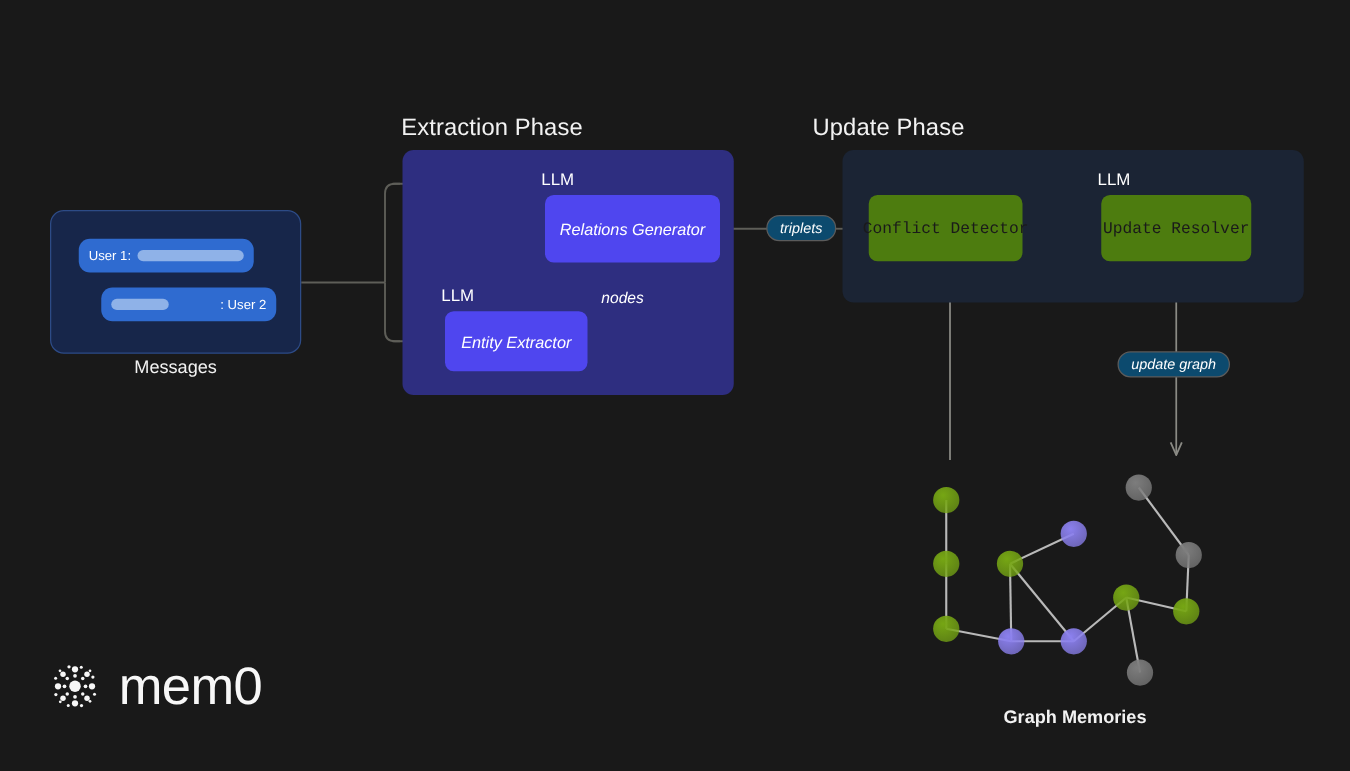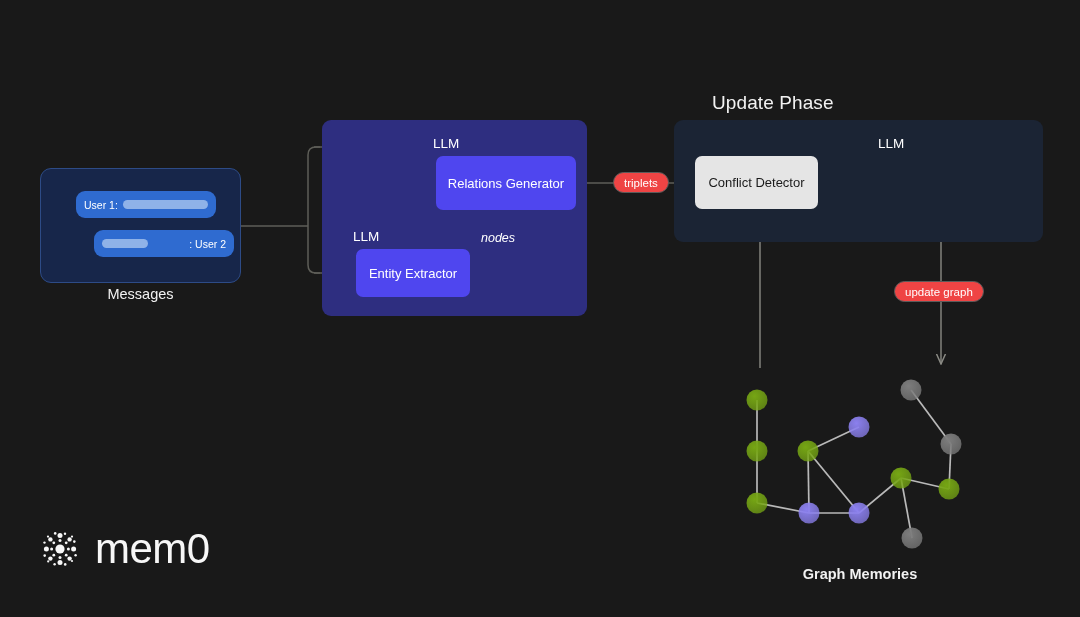--- a/index.html
+++ b/index.html
@@ -62,21 +62,20 @@
     border-radius: 11px;
     box-sizing: border-box;
   }
   .bubble {
     position: absolute;
     background: #2f6bd0;
     border-radius: 9px;
     display: flex;
     align-items: center;
     box-sizing: border-box;
-    margin-left: 13px;
   }
   .bubble.left  { left: 22px;  top: 22px; width: 140px; height: 27px; padding: 0 8px; }
   .bubble.right { left: 40px;  top: 61px; width: 140px; height: 27px; padding: 0 8px; justify-content: flex-end; gap: 36px; }
   .bubble-name {
     color: #ffffff;
     font-size: 10.5px;
     white-space: nowrap;
   }
   .bubble-bar {
     height: 9px;
@@ -108,42 +107,43 @@
   .pbox {
     position: absolute;
     border-radius: 7px;
     display: flex;
     align-items: center;
     justify-content: center;
     box-sizing: border-box;
     font-size: 13px;
     white-space: nowrap;
   }
-  .pbox.indigo { background: #4f46ef; color: #ffffff; }
-  .pbox.amber  { background: #e5e5e5; color: #1a1a1a; }
+  .pbox.indigo { background: #4f46ef; color: #ffffff; font-style: italic; }
+  .pbox.amber  { background: #4d7c0f; color: #1a1a1a; font-family: Liberation Mono, monospace; }
 
   #relations-generator { left: 436px; top: 156px; width: 140px; height: 54px; }
   #entity-extractor    { left: 356px; top: 249px; width: 114px; height: 48px; }
   #conflict-detector   { left: 695px; top: 156px; width: 123px; height: 53px; }
   #update-resolver     { left: 881px; top: 156px; width: 120px; height: 53px; }
 
   
   .pill {
     position: absolute;
     border: 1px solid #5b5b5b;
-    background: #ef4444;
+    background: #0c4a6e;
     border-radius: 11px;
     height: 21px;
     display: flex;
     align-items: center;
     justify-content: center;
     padding: 0 10px;
     box-sizing: border-box;
     color: #ffffff;
     font-size: 11.5px;
+    font-style: italic;
     white-space: nowrap;
     z-index: 4;
   }
 
   
   #graph-memories {
     position: absolute;
     left: 735px; top: 378px;
     width: 250px; height: 175px;
   }
@@ -211,36 +211,38 @@
       <span class="bubble-name">User 1:</span>
       <span class="bubble-bar"></span>
     </div>
     <div class="bubble right">
       <span class="bubble-bar"></span>
       <span class="bubble-name">: User 2</span>
     </div>
   </div>
   <div class="caption" style="left:40px; top:286px; width:201px;">Messages</div>
 
+  <div class="phase-title" style="left:321px; top:92px;">Extraction Phase</div>
   <div class="panel extraction"></div>
 
   <div class="llm-label" style="left:433px; top:136px;">LLM</div>
   <div class="pbox indigo" id="relations-generator">Relations Generator</div>
 
   <div class="llm-label" style="left:353px; top:229px;">LLM</div>
   <div class="pbox indigo" id="entity-extractor">Entity Extractor</div>
 
   <div class="edge-label" style="left:481px; top:231px;">nodes</div>
 
-  <div class="phase-title" style="left:712px; top:92px;">Update Phase</div>
+  <div class="phase-title" style="left:650px; top:92px;">Update Phase</div>
   <div class="panel update"></div>
 
   <div class="pbox amber" id="conflict-detector">Conflict Detector</div>
 
   <div class="llm-label" style="left:878px; top:136px;">LLM</div>
+  <div class="pbox amber" id="update-resolver">Update Resolver</div>
 
   <div class="pill" style="left:613px; top:172px;">triplets</div>
   <div class="pill" style="left:894px; top:281px;">update graph</div>
 
   <div id="graph-memories">
     <svg id="graph-svg" width="250" height="175" viewBox="0 0 250 175">
       <defs>
           <radialGradient id="grad-green" cx="38%" cy="32%" r="78%">
             <stop offset="0%" stop-color="#76a614" stop-opacity="1"></stop>
             <stop offset="100%" stop-color="#76a614" stop-opacity="0.72"></stop>

